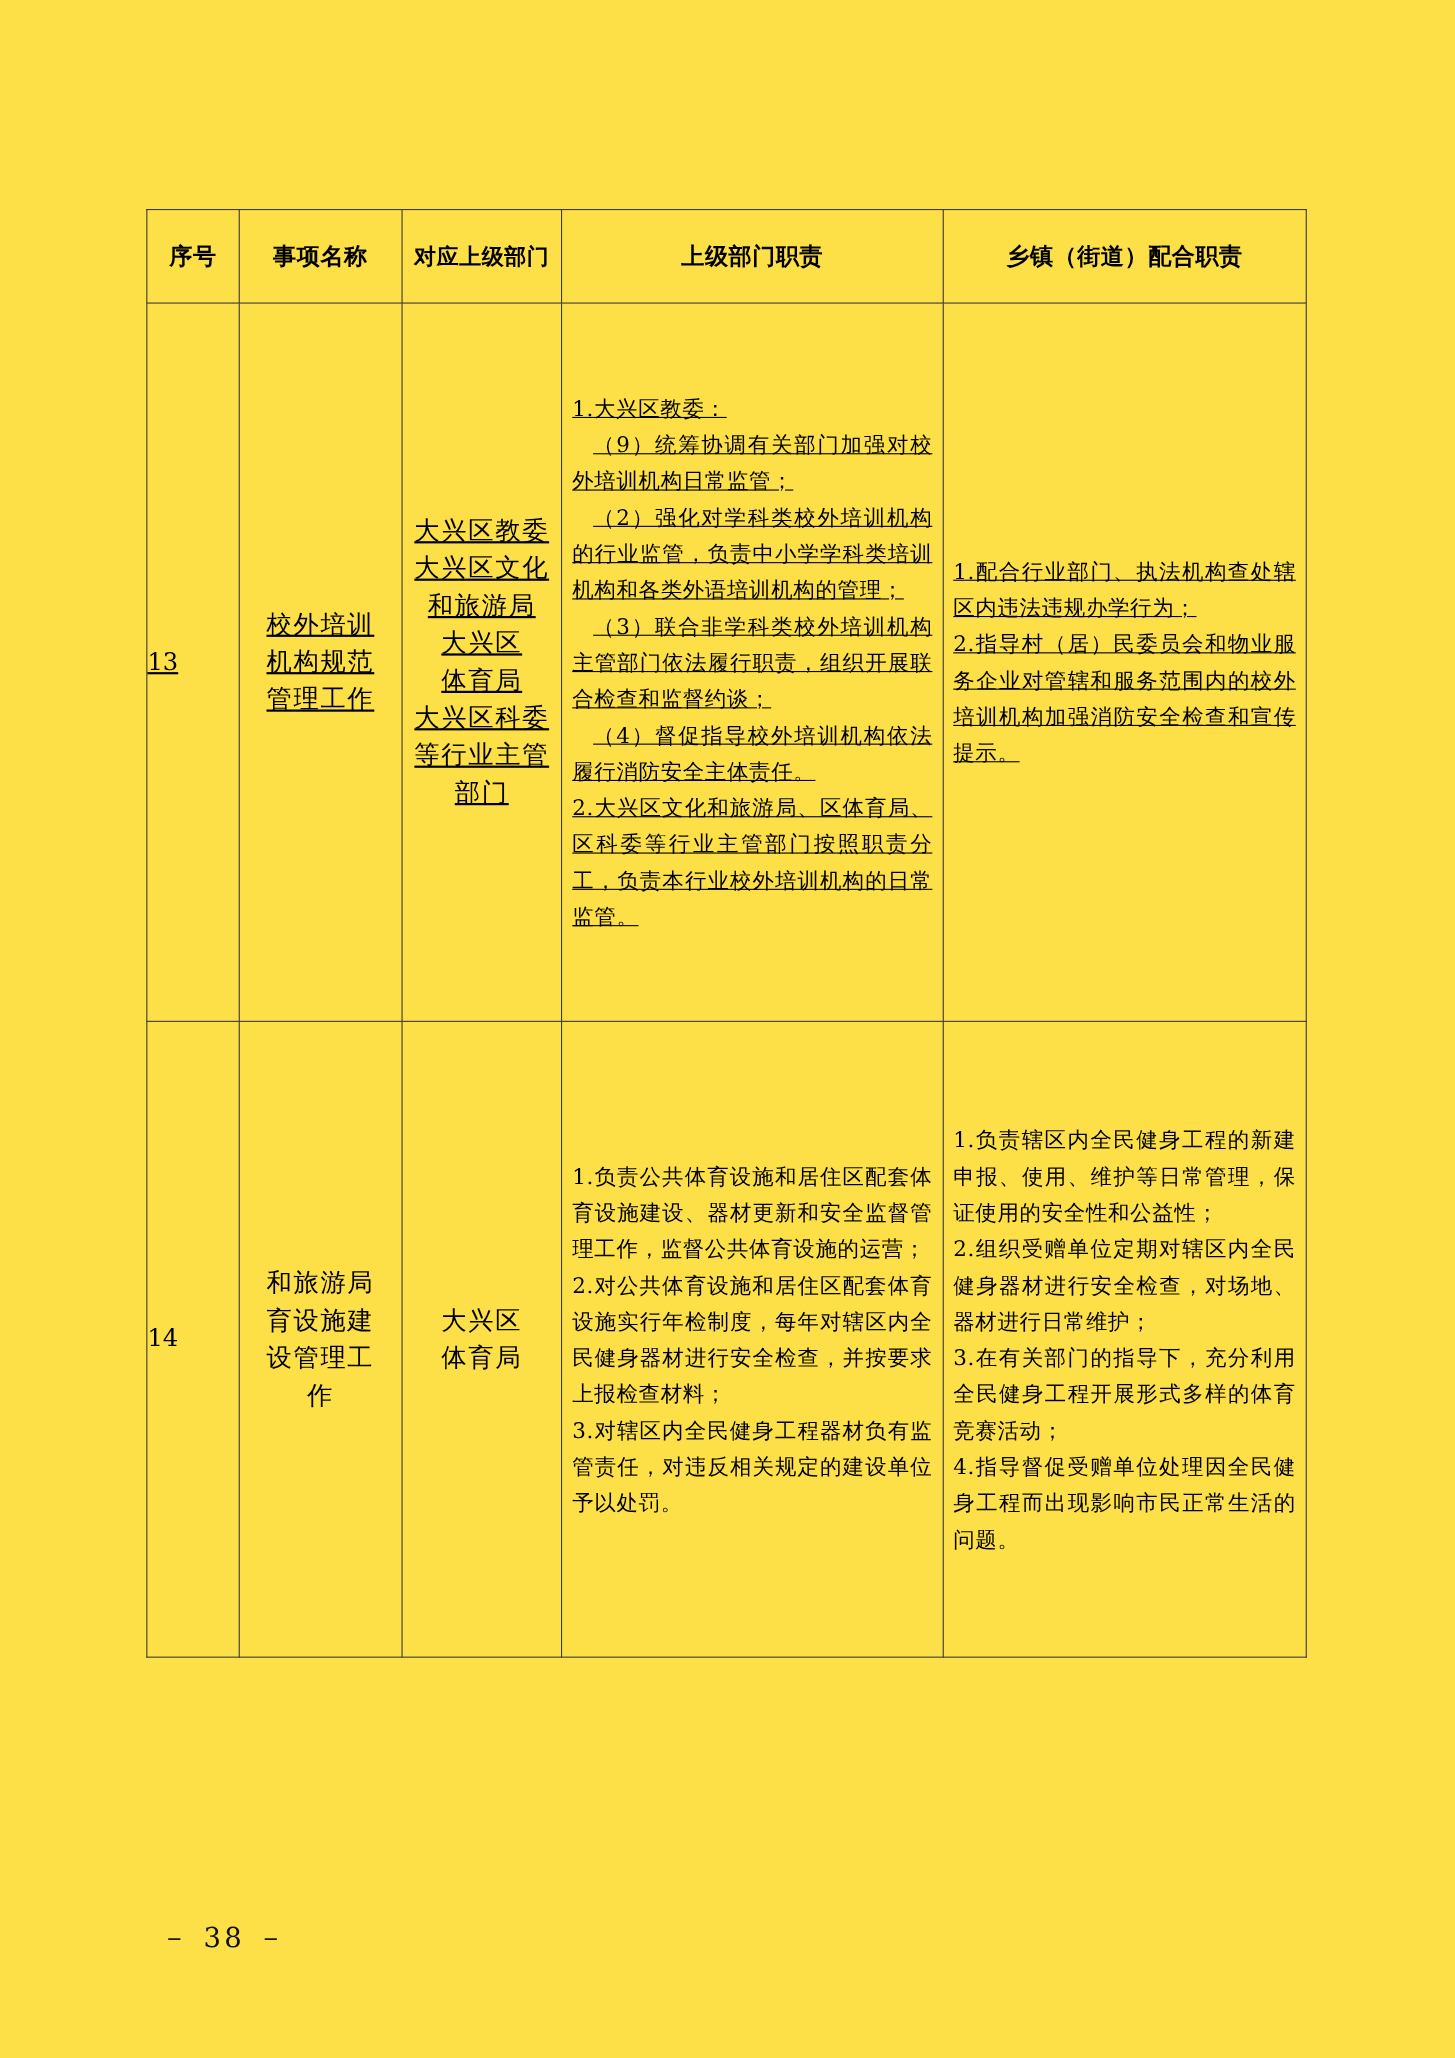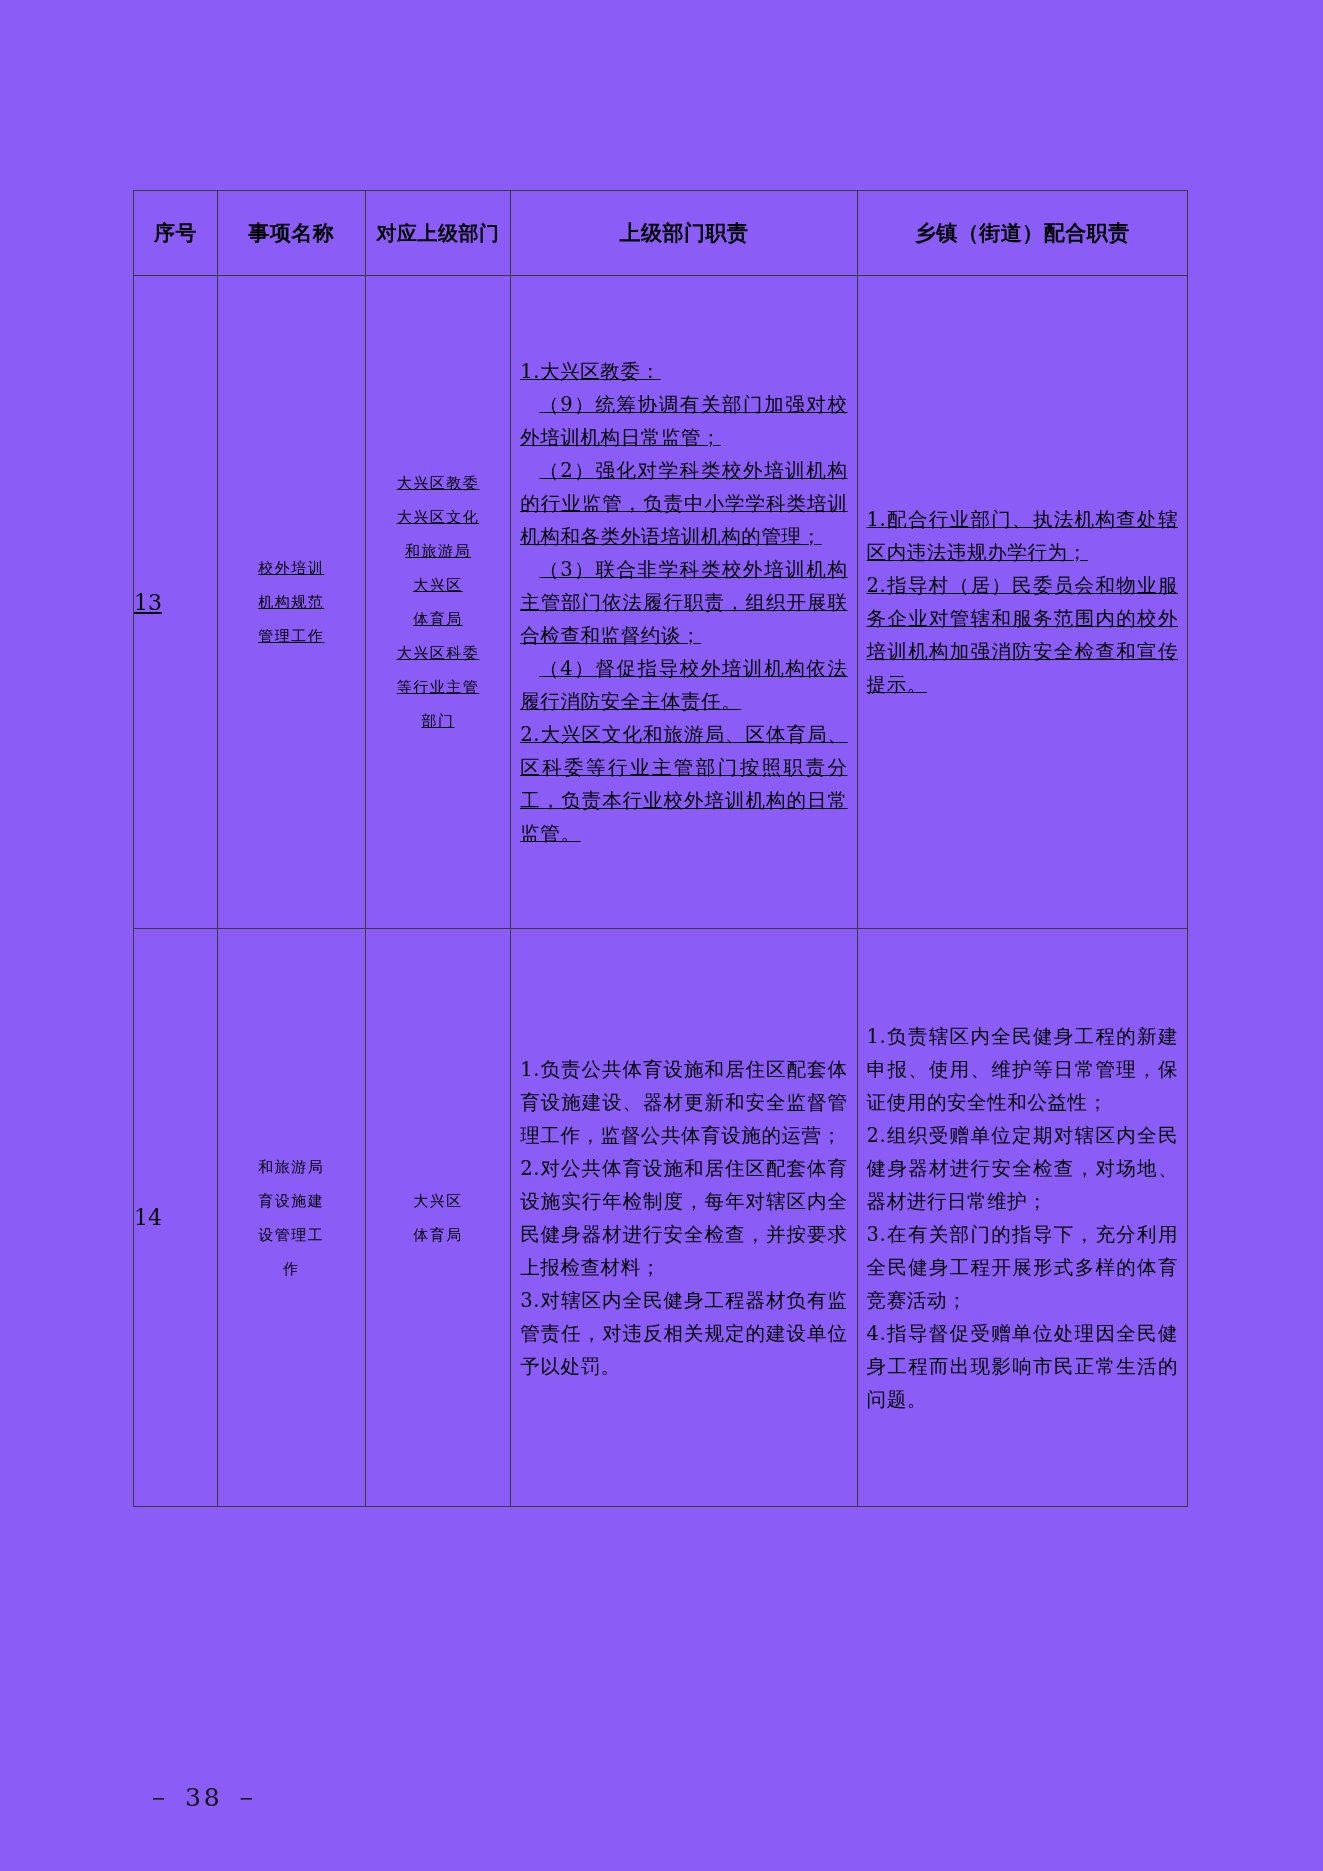--- a/index.html
+++ b/index.html
@@ -14,21 +14,21 @@
     color: #000000;
     position: relative;
     overflow: hidden;
   }
 
   .page {
     position: absolute;
     left: 0; top: 0;
     width: 1323px;
     height: 1871px;
-    background: #8b5cf6;
+    background: #fde047;
   }
 
   .doc-table {
     position: absolute;
     left: 133px;
     top: 190px;
     width: 1055px;
     border-collapse: collapse;
     table-layout: fixed;
   }
@@ -62,21 +62,21 @@
   }
 
   
   td.seq {
     font-family: "DejaVu Serif", "Liberation Serif", serif;
     font-size: 22px;
   }
   td.vcenter-name,
   td.vcenter-dept {
     text-align: center;
-    font-size: 15px;
+    font-size: 23px;
     line-height: 34px;
     letter-spacing: 1.5px;
     font-family: "DejaVu Serif", "Liberation Serif", serif;
   }
   td.body-text {
     text-align: justify;
     text-align-last: left;
     font-size: 19.5px;
     line-height: 33px;
     letter-spacing: 0.6px;
@@ -96,21 +96,20 @@
 
   
   .page-number {
     position: absolute;
     left: 146px;
     top: 1745px;
     font-family: "DejaVu Serif", "Liberation Serif", serif;
     font-size: 25px;
     letter-spacing: 3px;
     color: #111111;
-    margin-top: 36px;
   }
 
   
   tr.r13 td { height: 640px; text-decoration: underline; }
   tr.r14 td { height: 565px; }
 </style>
 </head>
 <body>
 
 <div class="page">

